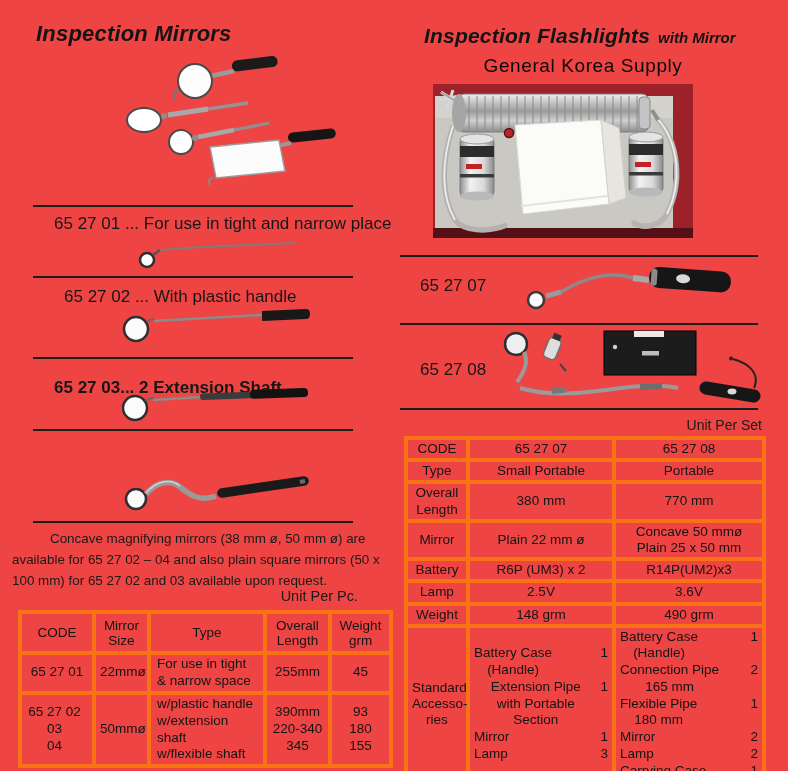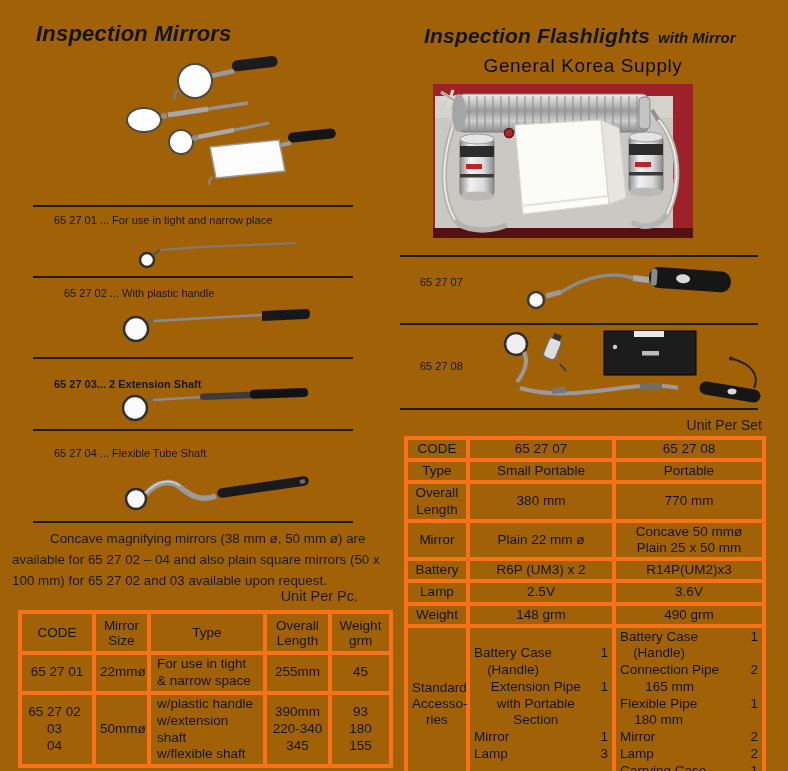--- a/index.html
+++ b/index.html
@@ -1,24 +1,24 @@
 <!DOCTYPE html>
 <html><head>
 <meta charset="utf-8">
 <style>
   html,body{margin:0;padding:0;background:#ffffff;}
-  .page{position:relative;width:788px;height:771px;background:#a16207;
+  .page{position:relative;width:788px;height:771px;background:#ef4444;
         font-family:"Liberation Sans",sans-serif;color:#141414;overflow:hidden;}
   .abs{position:absolute;}
   .rule{position:absolute;height:2px;background:#1c1c1c;}
   .pre{white-space:pre-line;}
   .sec-title{font-style:italic;font-weight:bold;font-size:22px;letter-spacing:.2px;}
   .sec-title-suffix{font-style:italic;font-weight:bold;font-size:15px;margin-left:8px;}
   .supplier{font-size:19px;letter-spacing:.6px;color:#0a0a0a;text-align:center;width:360px;}
-  .item-label{font-size:11px;color:#161616;}
+  .item-label{font-size:17px;color:#161616;}
   .note{font-size:13.4px;line-height:1.55;text-indent:38px;color:#1a1a1a;}
   .unit-note{font-size:14.5px;text-align:right;color:#1a1a1a;}
   table.spec{border-collapse:collapse;table-layout:fixed;}
   table.spec td,table.spec th{border:4px solid #f97316;padding:1px 4px;
       font-size:13.5px;font-weight:normal;text-align:center;vertical-align:middle;color:#141414;}
   .bold{font-weight:bold;}
   .tright{text-align:right;}
   .mirror-table .type-cell{text-align:left;padding-left:6px;line-height:1.25;}
   .mirror-table td{line-height:1.25;}
   .fl-table td{line-height:1.2;font-size:14px;}
@@ -84,21 +84,20 @@
   <svg class="abs" style="left:122px;top:386px;" width="190" height="38" viewBox="0 0 190 38">
     <circle cx="13" cy="22" r="12" fill="#fbfbfb" stroke="#2e2e2e" stroke-width="2.5"></circle>
     <path d="M24 15 q4 -4 9 -2" stroke="#666" stroke-width="2" fill="none"></path>
     <line x1="31" y1="14" x2="80" y2="11" stroke="#8b8b8b" stroke-width="2.5"></line>
     <rect x="78" y="7.5" width="54" height="6.5" rx="3" fill="#3b3b3b" transform="rotate(-2 78 10)"></rect>
     <rect x="128" y="4" width="58" height="9" rx="4" fill="#121212" transform="rotate(-2 128 8)"></rect>
   </svg>
 
   <div class="rule" style="left:33px;top:429px;width:320px;"></div>
 
-  <div class="abs item-label" style="left:54px;top:447px;">65 27 04 ... Flexible Tube Shaft</div>
   <svg class="abs" style="left:122px;top:472px;" width="198" height="44" viewBox="0 0 198 44">
     <circle cx="14" cy="27" r="10" fill="#fbfbfb" stroke="#2e2e2e" stroke-width="2.5"></circle>
     <path d="M24 22 C 34 10, 48 7, 58 15 C 68 23, 78 30, 94 24" stroke="#9a9a9a" stroke-width="5.5" fill="none"></path>
     <path d="M24 21 C 34 9, 48 6, 58 14" stroke="#d2d2d2" stroke-width="1.5" fill="none"></path>
     <line x1="100" y1="21" x2="182" y2="9" stroke="#1a1a1a" stroke-width="9.5" stroke-linecap="round"></line>
     <line x1="178" y1="10" x2="183" y2="9" stroke="#6a6a6a" stroke-width="4"></line>
   </svg>
 
   <div class="rule" style="left:33px;top:521px;width:320px;"></div>
 

